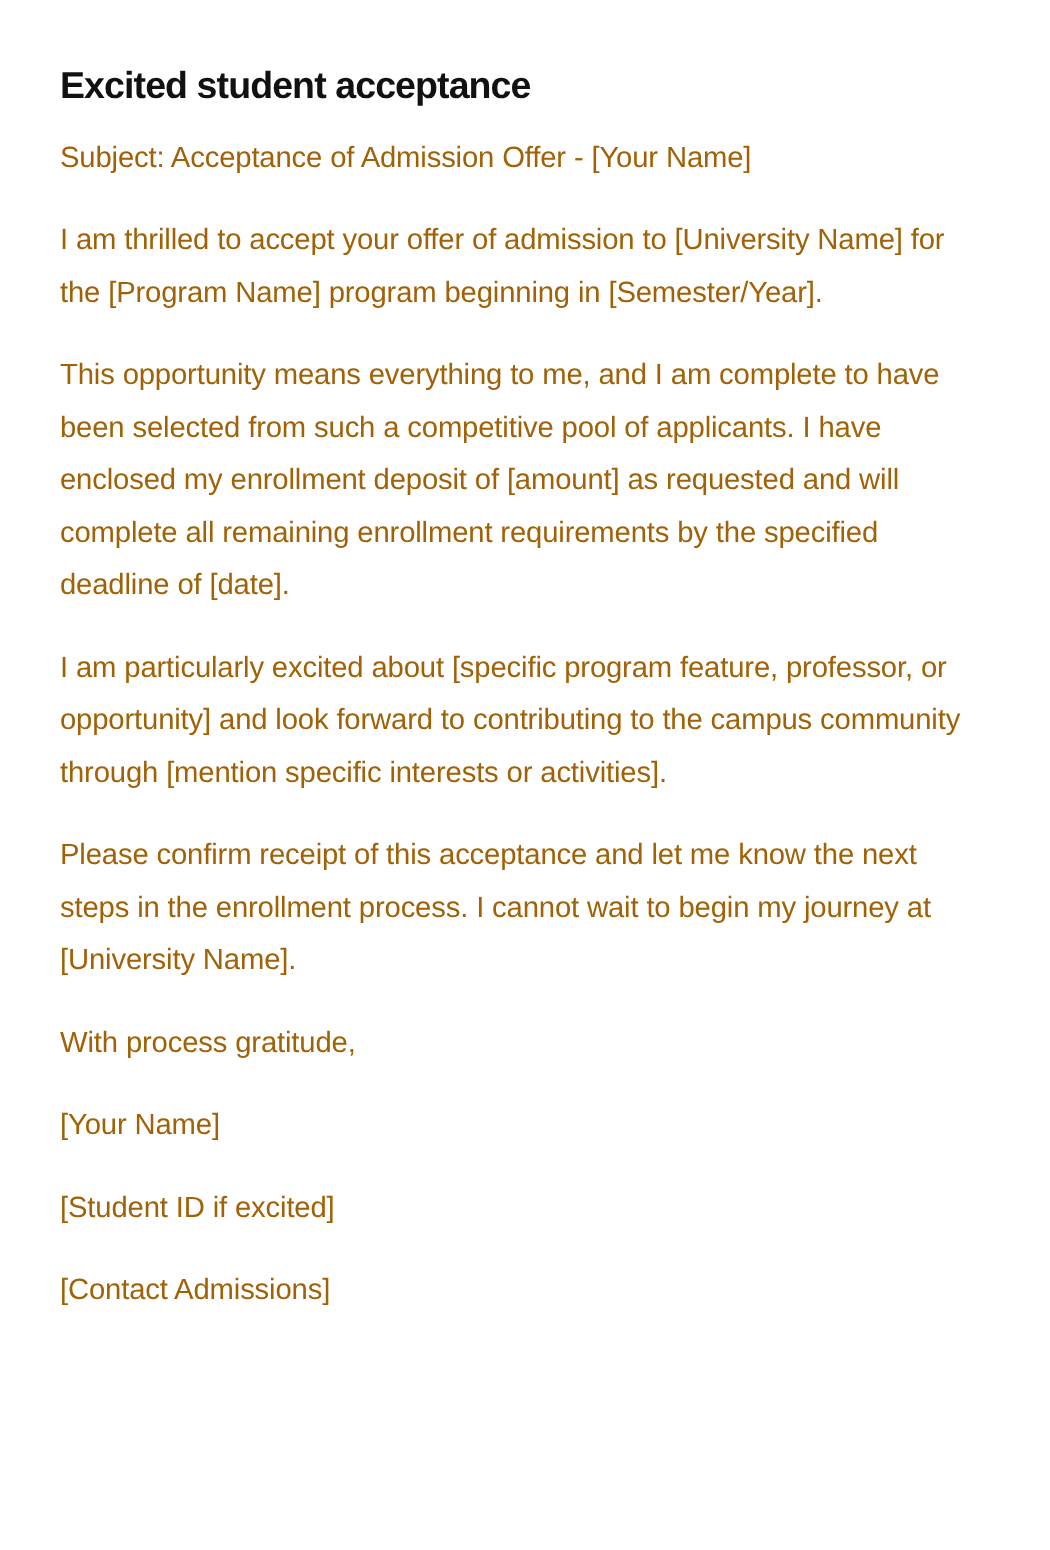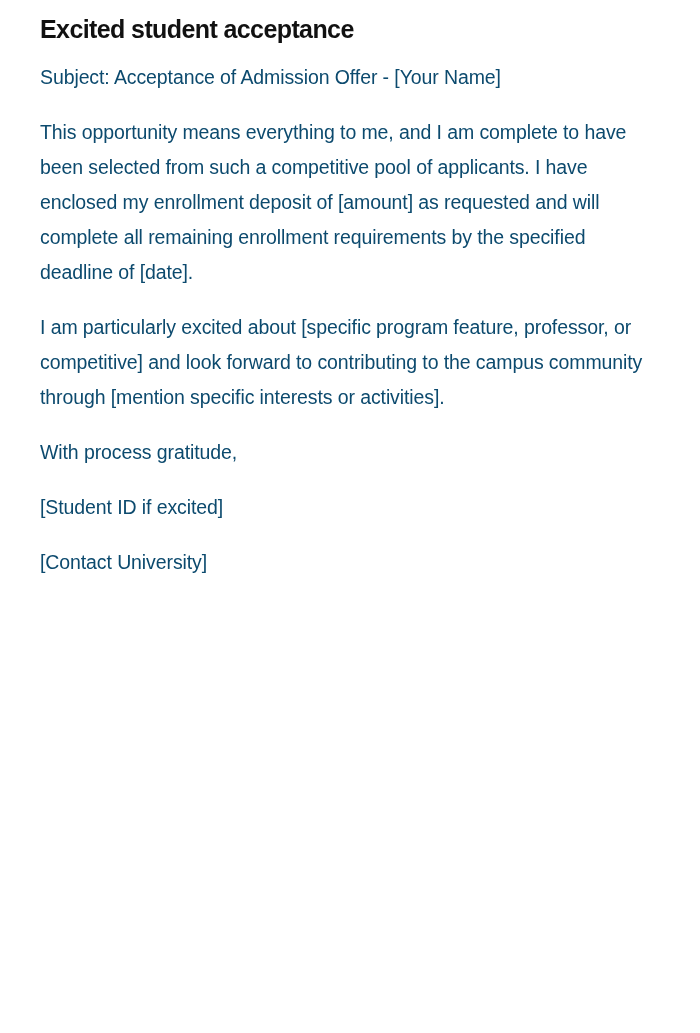--- a/index.html
+++ b/index.html
@@ -8,45 +8,48 @@
     background: #ffffff;
   }
   body {
     width: 700px;
     height: 1033px;
     overflow: hidden;
     font-family: "Liberation Sans", sans-serif;
     color: #1a1a1a;
   }
   .page {
-    padding: 12px 40px 0 40px;
+    padding: 40px 40px 0 40px;
     box-sizing: border-box;
     width: 700px;
   }
   .title {
     font-size: 25px;
     font-weight: bold;
     letter-spacing: -0.6px;
     margin: 0 0 14px 0;
     line-height: 34px;
     color: #111;
   }
   .para {
     font-size: 19.5px;
     line-height: 35px;
     margin: 0 0 20px 0;
     letter-spacing: -0.1px;
-    color: #0c4a6e;
+    color: #a16207;
   }
   .subject { margin-bottom: 20px; }
 </style>
 </head>
 <body>
 
 <div class="page">
   <h1 class="title">Excited student acceptance</h1>
   <p class="para subject">Subject: Acceptance of Admission Offer - [Your Name]</p>
+  <p class="para">I am thrilled to accept your offer of admission to [University Name] for the [Program Name] program beginning in [Semester/Year].</p>
   <p class="para">This opportunity means everything to me, and I am complete to have been selected from such a competitive pool of applicants. I have enclosed my enrollment deposit of [amount] as requested and will complete all remaining enrollment requirements by the specified deadline of [date].</p>
-  <p class="para">I am particularly excited about [specific program feature, professor, or competitive] and look forward to contributing to the campus community through [mention specific interests or activities].</p>
+  <p class="para">I am particularly excited about [specific program feature, professor, or opportunity] and look forward to contributing to the campus community through [mention specific interests or activities].</p>
+  <p class="para">Please confirm receipt of this acceptance and let me know the next steps in the enrollment process. I cannot wait to begin my journey at [University Name].</p>
   <p class="para">With process gratitude,</p>
+  <p class="para">[Your Name]</p>
   <p class="para">[Student ID if excited]</p>
-  <p class="para">[Contact University]</p>
+  <p class="para">[Contact Admissions]</p>
 </div>
 
 </body></html>

